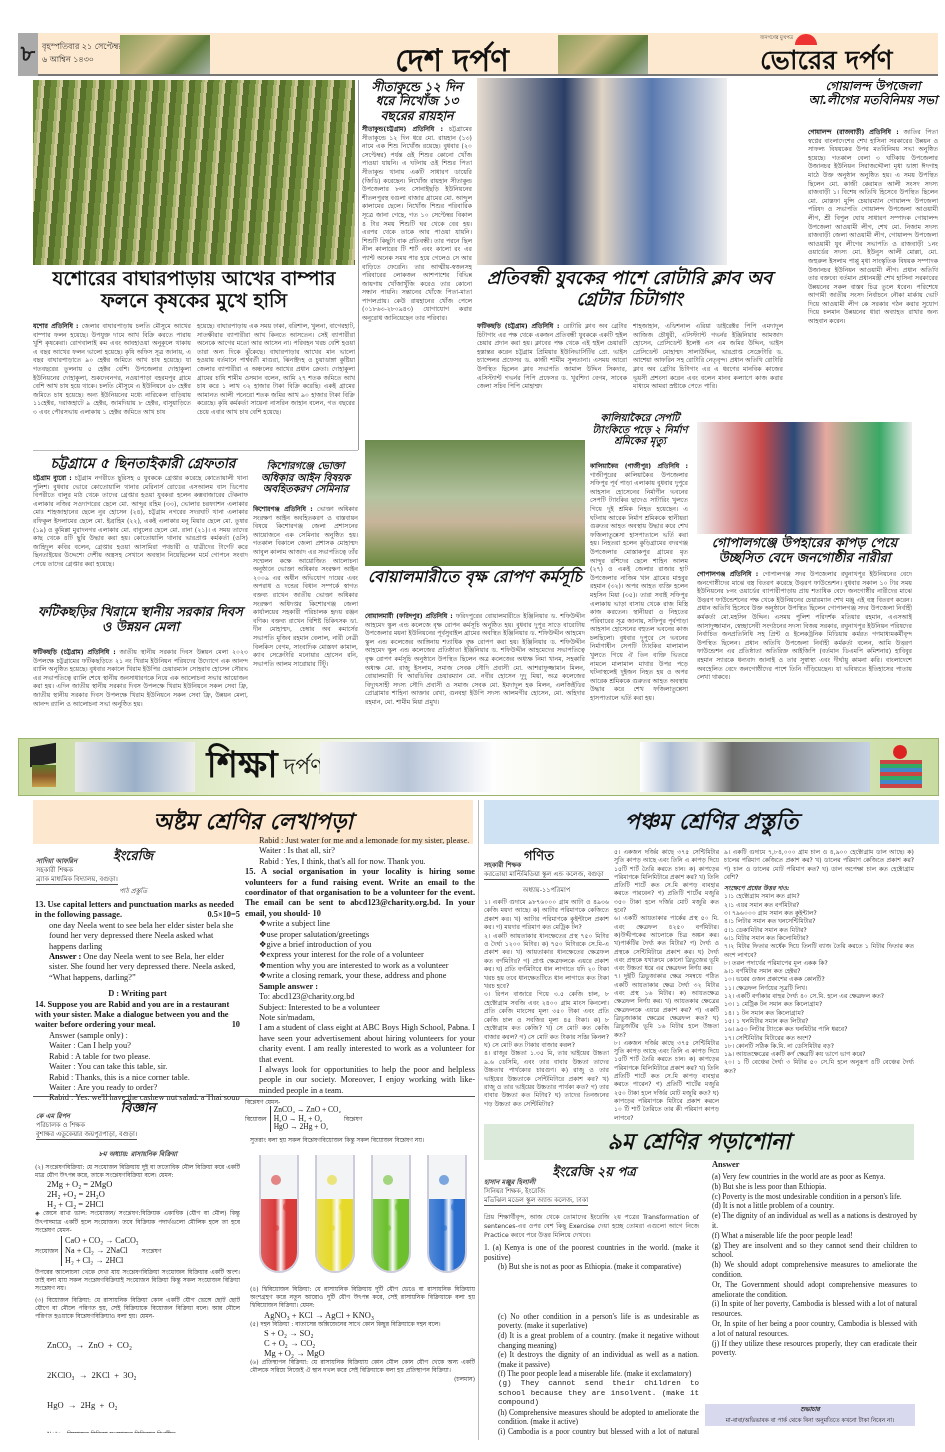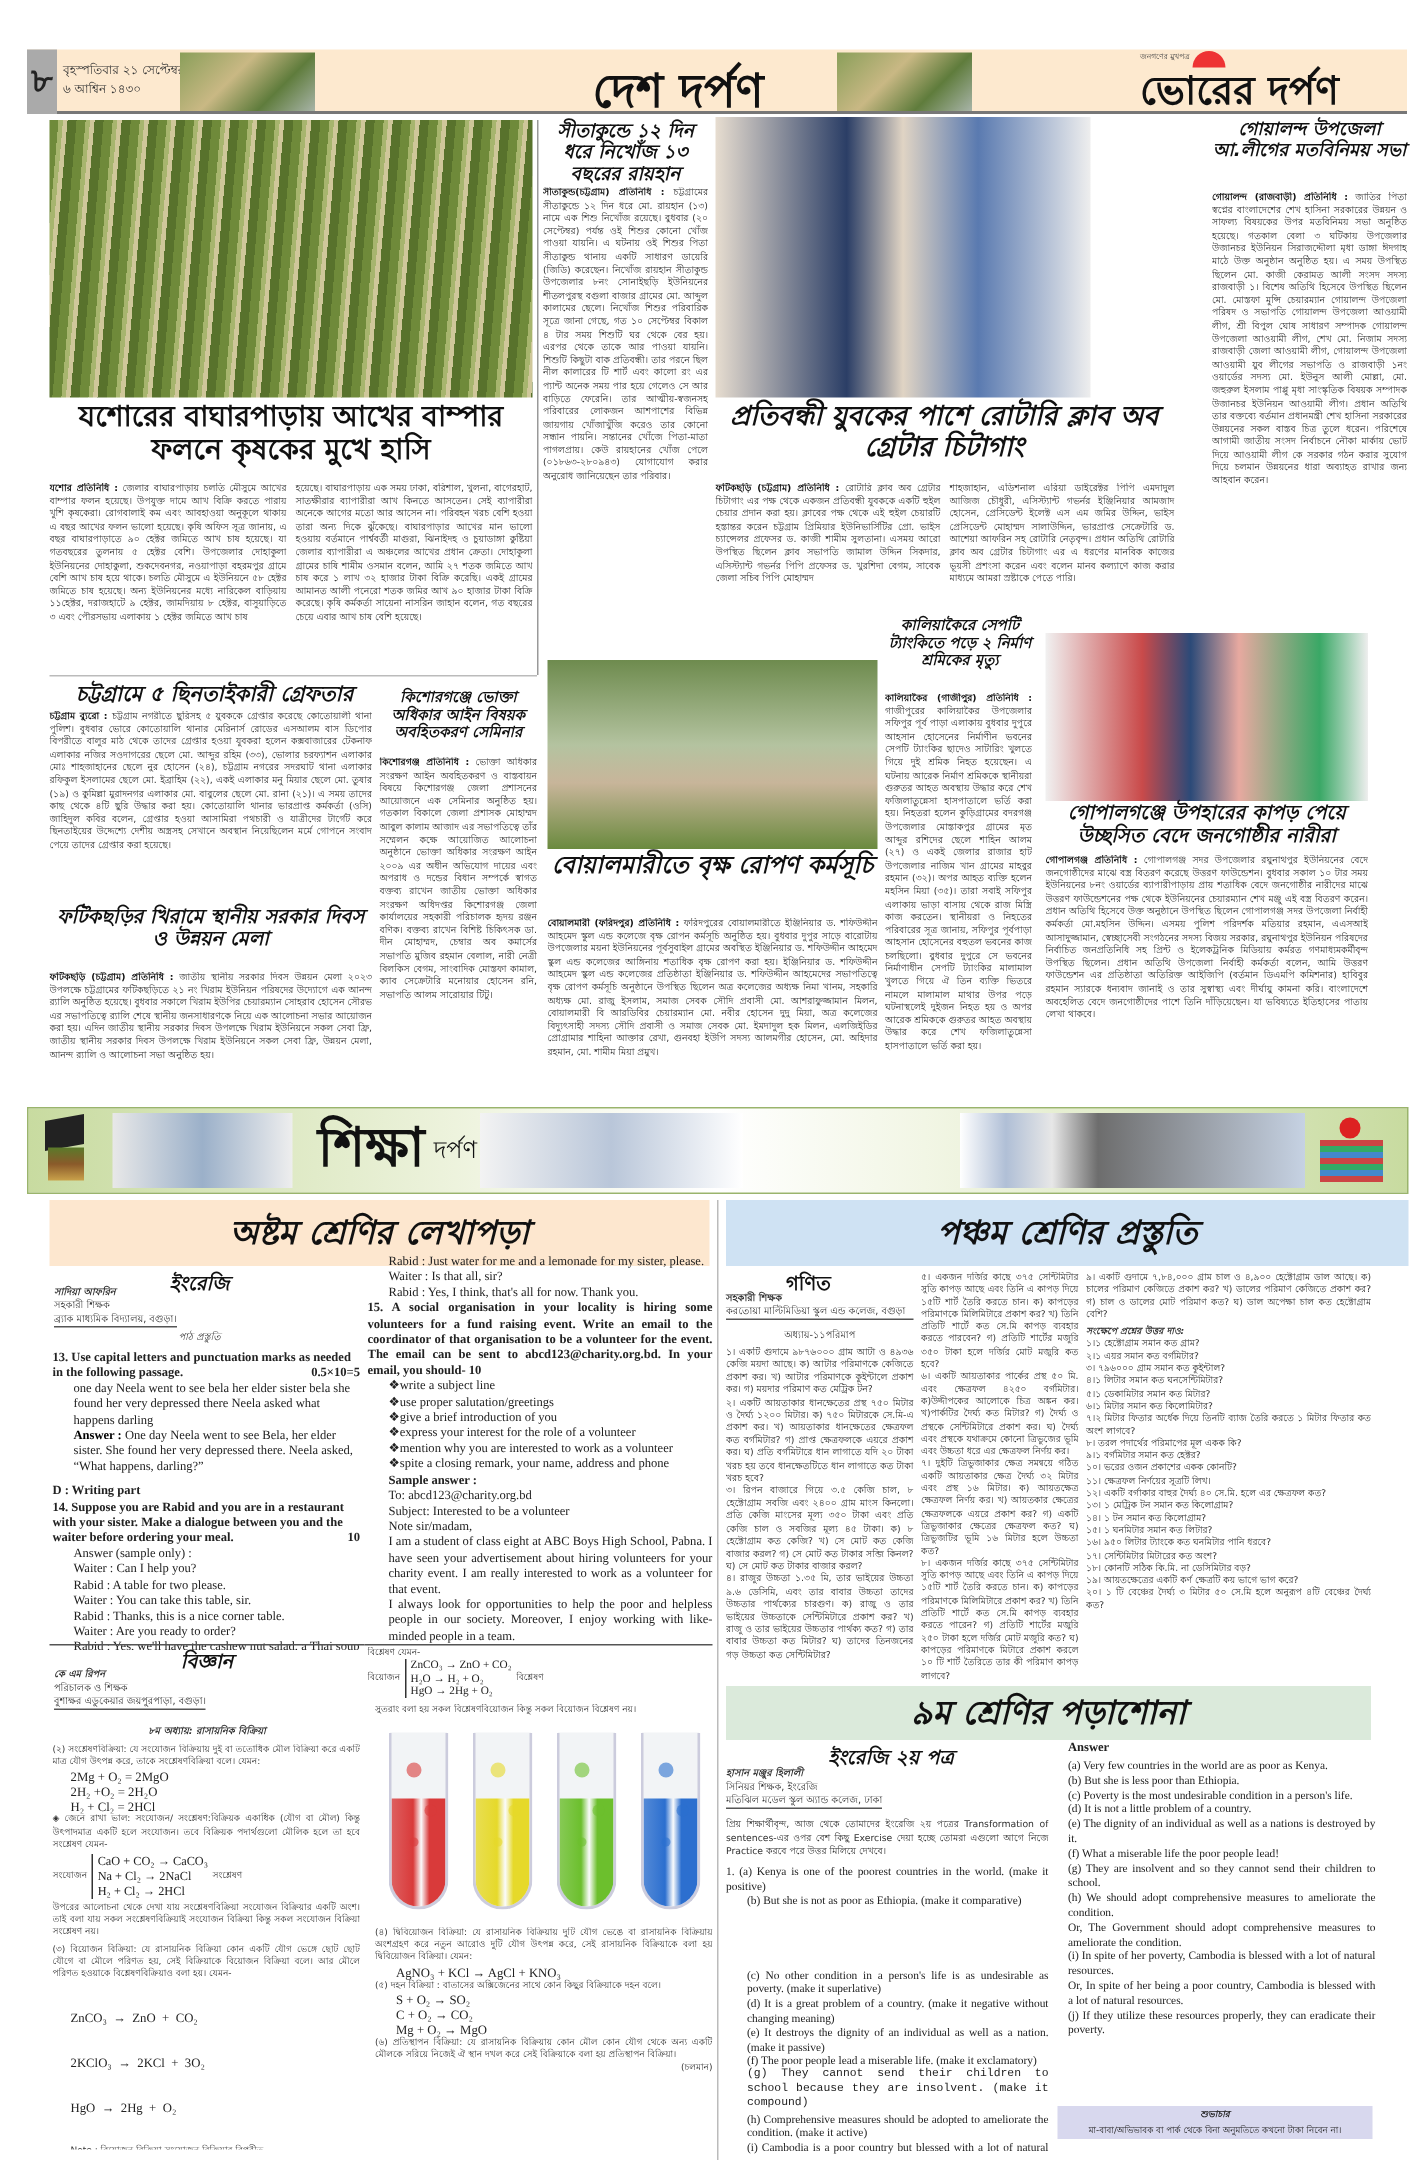--- a/index.html
+++ b/index.html
@@ -81,21 +81,21 @@
 <div class="abs photo" style="left:697px;top:422px;width:215px;height:112px;background:linear-gradient(90deg,#f1f1f1,#c94a4a 30%,#2c4a78 45%,#e7a9a0 60%,#3aa866 85%,#eee)"></div>
 <div class="abs head" style="left:697px;top:536px;width:215px;font-size:13px;font-style:italic">গোপালগঞ্জে উপহারের কাপড় পেয়ে উচ্ছসিত বেদে জনগোষ্ঠীর নারীরা</div>
 <div class="abs body" style="left:697px;top:570px;width:215px;height:160px"><b>গোপালগঞ্জ প্রতিনিধি :</b> <span>গোপালগঞ্জ সদর উপজেলার রঘুনাথপুর ইউনিয়নের বেদে জনগোষ্ঠীদের মাঝে বস্ত্র বিতরণ করেছে উত্তরণ ফাউন্ডেশন। বুধবার সকাল ১০ টার সময় ইউনিয়নের ৮নং ওয়ার্ডের ব্যাপারীপাড়ায় প্রায় শতাধিক বেদে জনগোষ্ঠীর নারীদের মাঝে উত্তরণ ফাউন্ডেশনের পক্ষ থেকে ইউনিয়নের চেয়ারম্যান শেখ মঞ্জু এই বস্ত্র বিতরণ করেন। প্রধান অতিথি হিসেবে উক্ত অনুষ্ঠানে উপস্থিত ছিলেন গোপালগঞ্জ সদর উপজেলা নির্বাহী কর্মকর্তা মো.মহসিন উদ্দিন। এসময় পুলিশ পরিদর্শক মতিয়ার রহমান, এএসআই আসাদুজ্জামান, স্বেচ্ছাসেবী সংগঠনের সদস্য বিজয় সরকার, রঘুনাথপুর ইউনিয়ন পরিষদের নির্বাচিত জনপ্রতিনিধি সহ প্রিন্ট ও ইলেকট্রনিক মিডিয়ায় কর্মরত গণমাধ্যমকর্মীবৃন্দ উপস্থিত ছিলেন। প্রধান অতিথি উপজেলা নির্বাহী কর্মকর্তা বলেন, আমি উত্তরণ ফাউন্ডেশন এর প্রতিষ্ঠাতা অতিরিক্ত আইজিপি (বর্তমান ডিএমপি কমিশনার) হাবিবুর রহমান স্যারকে ধন্যবাদ জানাই ও তার সুস্বাস্থ্য এবং দীর্ঘায়ু কামনা করি। বাংলাদেশে অবহেলিত বেদে জনগোষ্ঠীদের পাশে তিনি দাঁড়িয়েছেন। যা ভবিষ্যতে ইতিহাসের পাতায় লেখা থাকবে।</span></div>
 
 <div class="abs banner"></div>
 <div class="abs" style="left:30px;top:745px;width:26px;height:20px;background:#222;transform:skewY(-10deg)"></div>
 <div class="abs" style="left:32px;top:765px;width:24px;height:22px;background:linear-gradient(#5a7a2a,#8a5a2a,#c9a14a)"></div>
 <div class="abs photo" style="left:75px;top:742px;width:120px;height:50px;background:linear-gradient(90deg,#e8e8e8,#9bb0c9,#eee)"></div>
 <div class="abs secttl" style="left:200px;top:744px;width:130px;height:46px;font-size:36px">
     <span>শিক্ষা</span>
-    <span style="font-size:16px;margin-left:6px;font-weight:normal">দর্পণ</span>
+    <span style="font-size:22px;margin-left:6px;font-weight:normal">দর্পণ</span>
   </div>
 <div class="abs photo" style="left:320px;top:742px;width:175px;height:50px;background:linear-gradient(90deg,#f3f3f3,#b9c6d9,#fff)"></div>
 <div class="abs photo" style="left:640px;top:742px;width:230px;height:50px;background:linear-gradient(90deg,#fff,#b0bfd6,#e7e7e7,#6d6d6d 40%,#c6d2e3)"></div>
 <div class="abs" style="left:893px;top:745px;width:14px;height:14px;border-radius:50%;background:#d22"></div>
 <div class="abs" style="left:880px;top:760px;width:42px;height:28px;background:repeating-linear-gradient(#c44 0 4px,#3a6 4px 8px,#48c 8px 12px)"></div>
 
 <div class="abs secttl" style="left:33px;top:800px;width:440px;height:44px;background:#fde7cf;font-size:22px;font-style:italic">অষ্টম শ্রেণির লেখাপড়া</div>
 <div class="abs vline" style="left:478px;top:800px;height:640px;background:#bbb"></div>
 
 <div class="abs subttl" style="left:33px;top:846px;width:200px;font-style:italic">ইংরেজি</div>
@@ -103,21 +103,21 @@
   <div style="font-weight:bold;font-style:italic">সাদিয়া আফরিন</div>
   <div>সহকারী শিক্ষক</div>
   <div style="border-bottom:1px solid #555;display:inline-block">ব্র্যাক মাধ্যমিক বিদ্যালয়, বগুড়া।</div>
 </div>
 <div class="abs auth" style="left:33px;top:887px;width:200px;text-align:center;font-style:italic">পাঠ প্রস্তুতি</div>
 
 <div class="abs en" style="left:35px;top:900px;width:205px;height:200px">
   <div style="font-weight:bold"><span>13.  Use capital letters and punctuation marks as needed in the following passage.</span> <span style="float:right">0.5×10=5</span></div>
   <div style="padding-left:14px">one day Neela went to see bela her elder sister bela she found her very depressed there Neela asked what happens darling</div>
   <div style="padding-left:14px"><b>Answer :</b> <span>One day Neela went to see Bela, her elder sister. She found her very depressed there. Neela asked, “What happens, darling?”</span></div>
-  <div style="text-align:left;font-weight:bold;margin-top:6px">D : Writing part</div>
+  <div style="text-align:center;font-weight:bold;margin-top:6px">D : Writing part</div>
   <div style="font-weight:bold"><span>14.  Suppose you are Rabid and you are in a restaurant with your sister. Make a dialogue between you and the waiter before ordering your meal.</span> <span style="float:right">10</span></div>
   <div style="padding-left:14px">
     <div>Answer (sample only) :</div>
     <div>Waiter : Can I help you?</div>
     <div>Rabid   : A table for two please.</div>
     <div>Waiter : You can take this table, sir.</div>
     <div>Rabid   : Thanks, this is a nice corner table.</div>
     <div>Waiter : Are you ready to order?</div>
     <div>Rabid   : Yes, we'll have the cashew nut salad, a Thai soup and a serve of fried rice with chili chicken.</div>
 
@@ -128,21 +128,21 @@
   <div style="padding-left:14px">Rabid   : Just water for me and a lemonade for my sister, please.</div>
   <div style="padding-left:14px">Waiter : Is that all, sir?</div>
   <div style="padding-left:14px">Rabid   : Yes, I think, that's all for now. Thank you.</div>
   <div style="font-weight:bold;text-align:justify"><span>15. A social organisation in your locality is hiring some volunteers for a fund raising event. Write an email to the coordinator of that organisation to be a volunteer for the event. The email can be sent to abcd123@charity.org.bd. In your email, you should-</span> <span>10</span></div>
   <div style="padding-left:14px">
     <div>❖write a subject line</div>
     <div>❖use proper salutation/greetings</div>
     <div>❖give a brief introduction of you</div>
     <div>❖express your interest for the role of a volunteer</div>
     <div>❖mention why you are interested to work as a volunteer</div>
-    <div>❖spite a closing remark, your name, address and phone</div>
+    <div>❖write a closing remark, your these, address and phone</div>
     <div style="font-weight:bold">Sample answer :</div>
     <div>To:  abcd123@charity.org.bd</div>
     <div>Subject: Interested to be a volunteer</div>
     <div>Note sir/madam,</div>
     <div style="text-align:justify">I am a student of class eight at ABC Boys High School, Pabna. I have seen your advertisement about hiring volunteers for your charity event. I am really interested to work as a volunteer for that event.</div>
     <div style="text-align:justify">I always look for opportunities to help the poor and helpless people in our society. Moreover, I enjoy working with like-minded people in a team.</div>
 
   </div>
 </div>
 

